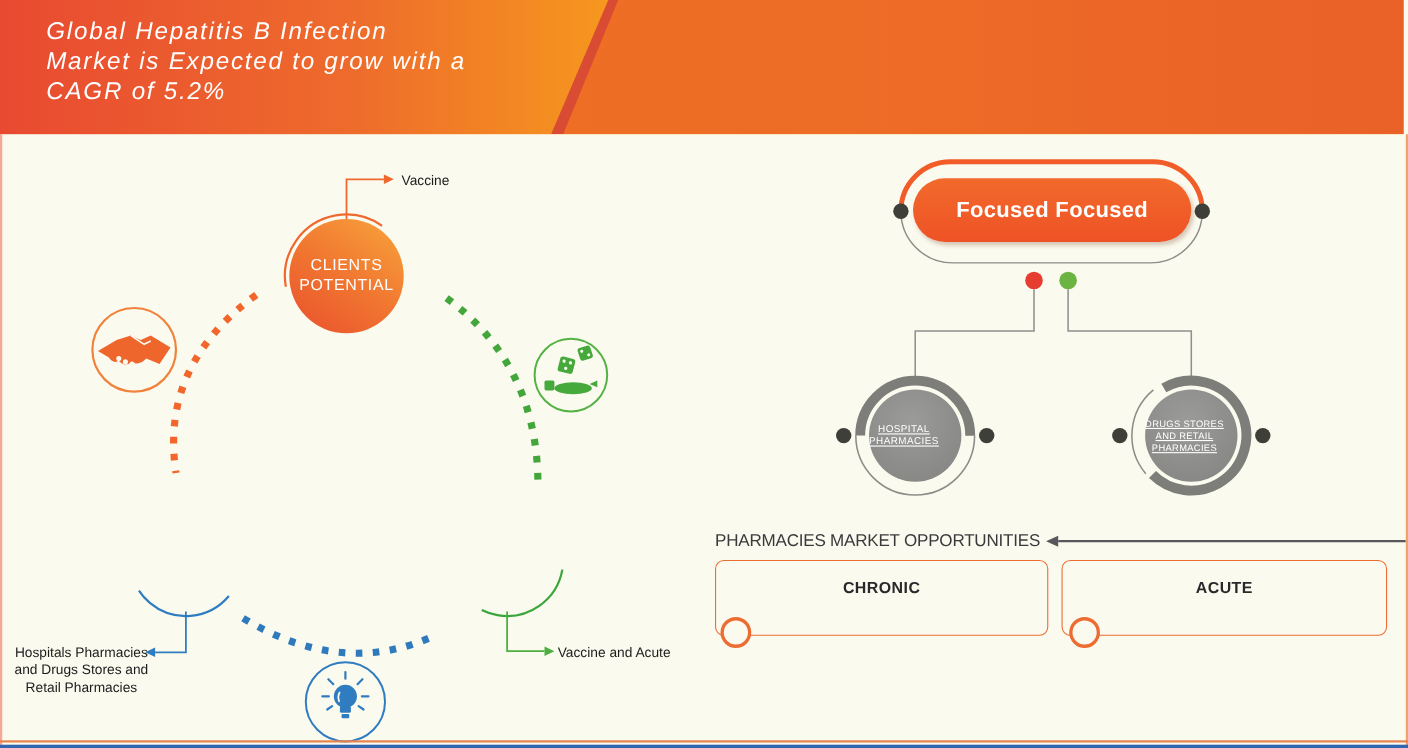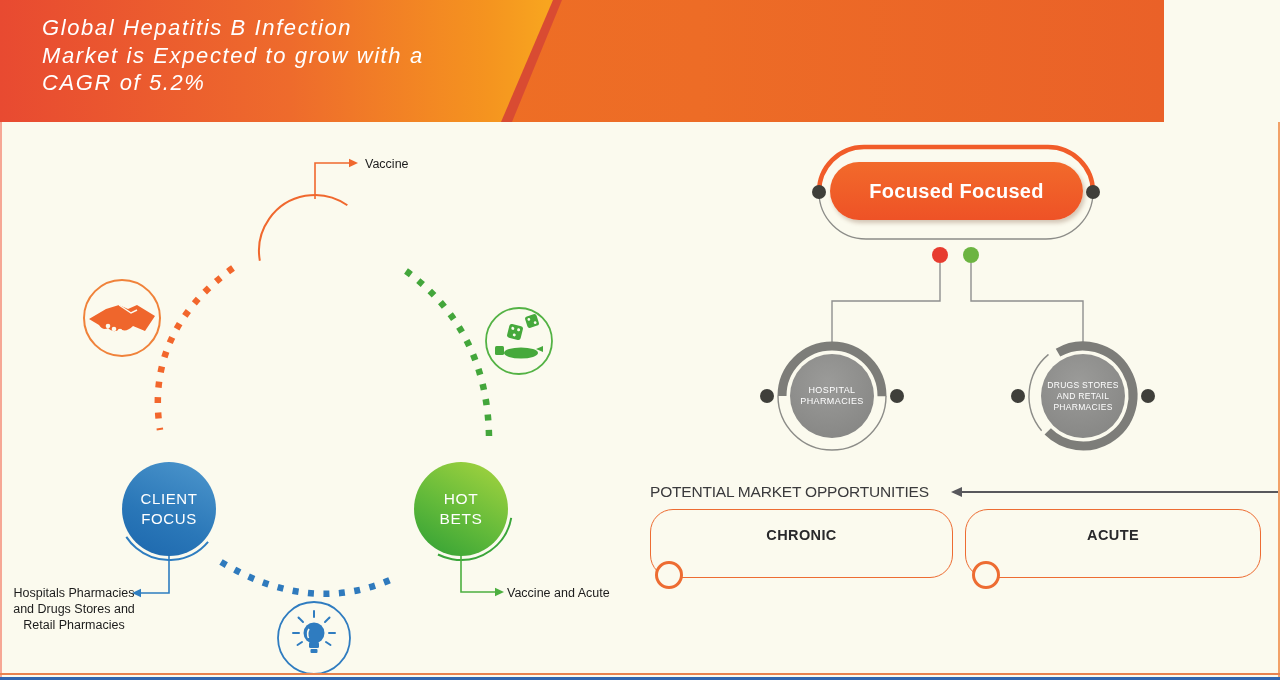--- a/index.html
+++ b/index.html
@@ -1,20 +1,20 @@
 <!DOCTYPE html>
 <html><head>
 <meta charset="utf-8">
 <style>
   html,body{margin:0;padding:0;}
   body{width:1280px;height:680px;overflow:hidden;font-family:"Liberation Sans",sans-serif;}
   .page{position:relative;width:1280px;height:680px;background:#fbfaee;overflow:hidden;}
 
   
-  .hdr{position:absolute;left:0;top:0;width:1164px;height:122px;
+  .hdr{position:absolute;left:0;top:0;width:1276px;height:122px;
        background:linear-gradient(90deg,#e84a31 0%,#ee6b2c 25%,#f5941f 42%,#f8a51f 47%);}
   .hdr-stripe{position:absolute;inset:0;background:#d94b32;
        clip-path:polygon(553px 0,570px 0,518px 122px,501px 122px);}
   .hdr-right{position:absolute;inset:0;
        background:linear-gradient(90deg,#f07222 0%,#ed6c26 60%,#ea6128 100%);
        clip-path:polygon(562px 0,1280px 0,1280px 122px,512px 122px);}
   .hdr-title{position:absolute;left:42px;top:14px;width:500px;margin:0;
        color:#fff;font-size:22px;line-height:27.5px;font-style:italic;font-weight:500;
        letter-spacing:1.6px;white-space:pre-line;}
   .hdr-sub{position:absolute;left:572px;top:25px;width:660px;margin:0;
@@ -46,29 +46,29 @@
   
   .pill{position:absolute;left:830px;top:162px;width:253px;height:58px;border-radius:29px;
        background:linear-gradient(180deg,#f26a2b,#ee5226);
        box-shadow:2px 3px 4px rgba(90,40,10,.25);
        display:flex;align-items:center;justify-content:center;
        color:#fff;font-size:20px;font-weight:bold;letter-spacing:.3px;}
 
   
   .gnode{position:absolute;border-radius:50%;width:84px;height:84px;
        background:radial-gradient(circle at 45% 35%,#9b9b99,#828280);
-       display:flex;align-items:center;justify-content:center;color:#fff;
-       text-align:center;white-space:pre-line;}
+       display:flex;align-items:center;color:#fff;
+       text-align:center;white-space:pre-line;text-decoration:underline;}
   .gnode-1{left:790px;top:354px;font-size:9px;line-height:11.5px;letter-spacing:.4px;}
   .gnode-2{left:1041px;top:354px;font-size:8.5px;line-height:11px;letter-spacing:.3px;}
 
   
   .opp-heading{position:absolute;left:650px;top:483px;color:#3a3a3c;font-size:15.5px;
        letter-spacing:-.2px;font-weight:500;}
-  .opp-box{position:absolute;top:509px;height:69px;border:1.6px solid #ed6c32;border-radius:23px;
+  .opp-box{position:absolute;top:509px;height:69px;border:1.6px solid #ed6c32;border-radius:8px;
        box-sizing:border-box;}
   .opp-chronic{left:650px;width:303px;}
   .opp-acute{left:965px;width:296px;}
   .opp-box span{position:absolute;left:0;right:0;top:17px;text-align:center;
        color:#29292b;font-size:14.5px;font-weight:600;letter-spacing:.4px;}
   .ring{position:absolute;width:22px;height:22px;border:3px solid #ed6c32;border-radius:50%;
        background:#fbfaee;bottom:-12px;box-sizing:content-box;}
   .ring-chronic{left:4px;}
   .ring-acute{left:6px;}
 
@@ -184,27 +184,23 @@
       <circle cx="1018" cy="396" r="7" fill="#3f3f3a"></circle>
       <circle cx="1148" cy="396" r="7" fill="#3f3f3a"></circle>
     </g>
 
     <g>
       <line x1="1278" y1="492" x2="962" y2="492" stroke="#58585c" stroke-width="2"></line>
       <polygon points="962,487 962,497 951,492" fill="#58585c"></polygon>
     </g>
   </svg>
 
-  <div class="bubble bubble-cf">
-    <span>CLIENT
-FOCUS</span>
-  </div>
-  <div class="bubble bubble-hb">
-    <span>HOT
-BETS</span>
+  <div class="bubble bubble-cp">
+    <span>CLIENTS
+POTENTIAL</span>
   </div>
 
   <div class="callout callout-vaccine">Vaccine</div>
   <div class="callout callout-cf">Hospitals Pharmacies
 and Drugs Stores and
 Retail Pharmacies</div>
   <div class="callout callout-hb">Vaccine and Acute</div>
 
   <div class="pill">
     <span>Focused Focused</span>
@@ -213,21 +209,21 @@
   <div class="gnode gnode-1">
     <span>HOSPITAL
 PHARMACIES</span>
   </div>
   <div class="gnode gnode-2">
     <span>DRUGS STORES
 AND RETAIL
 PHARMACIES</span>
   </div>
 
-  <div class="opp-heading">POTENTIAL MARKET OPPORTUNITIES</div>
+  <div class="opp-heading">PHARMACIES MARKET OPPORTUNITIES</div>
   <div class="opp-box opp-chronic">
     <span>CHRONIC</span>
     <i class="ring ring-chronic"></i>
   </div>
   <div class="opp-box opp-acute">
     <span>ACUTE</span>
     <i class="ring ring-acute"></i>
   </div>
 
   <div class="frame-left"></div>

